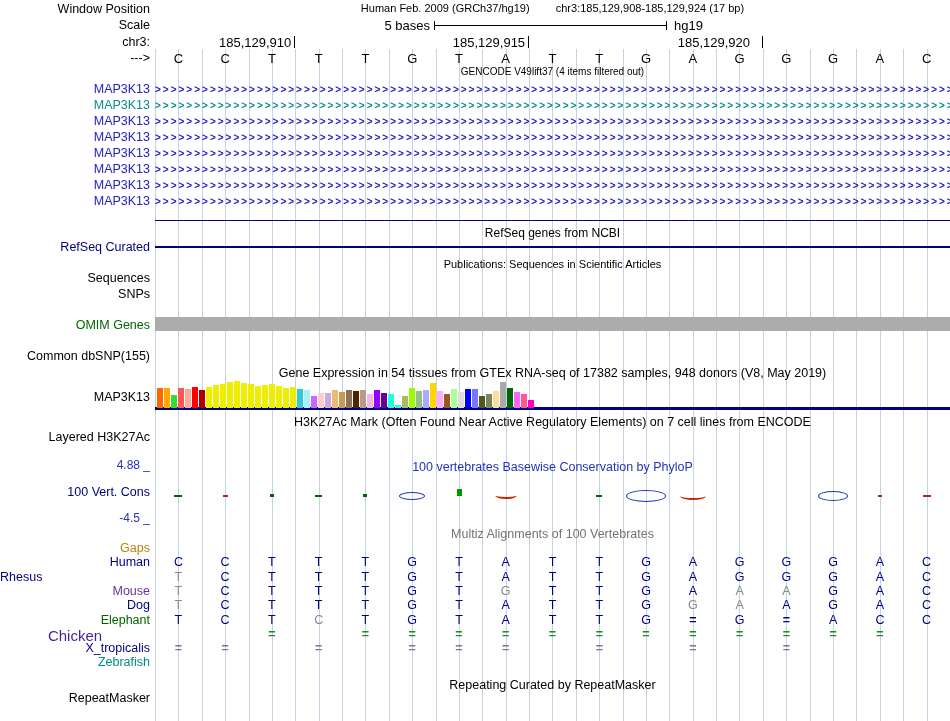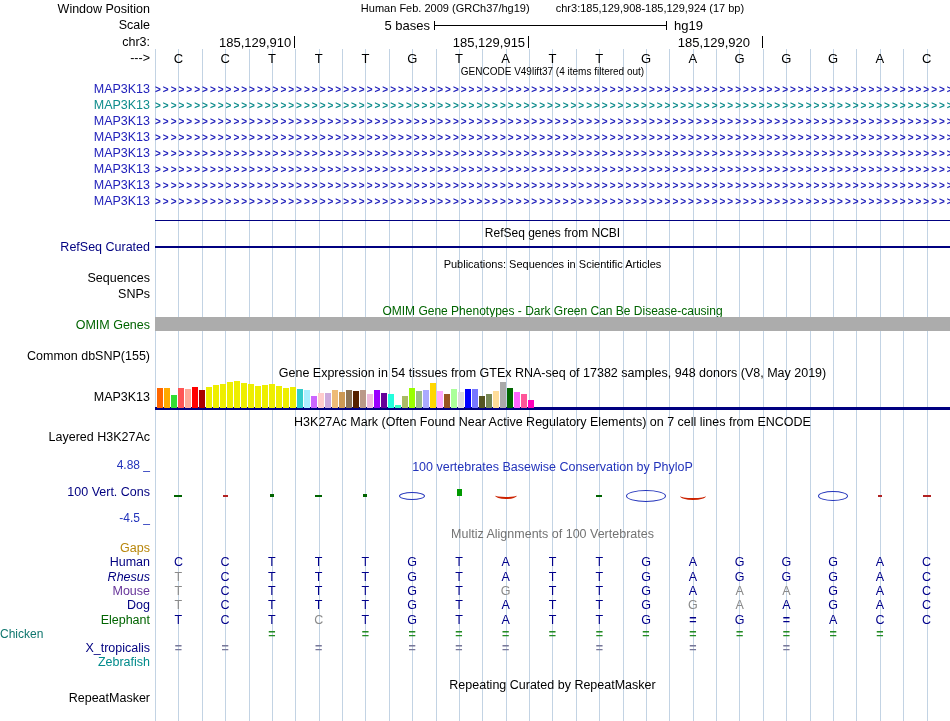--- a/index.html
+++ b/index.html
@@ -48,21 +48,20 @@
   <div class="hline" style="top:220px"></div>
 
   <div class="ctitle" style="top:226px;font-size:12px">RefSeq genes from NCBI</div>
   <div class="lbl" style="top:240px;color:#000080">RefSeq Curated</div>
   <div class="hline" style="top:246px;height:2px"></div>
 
   <div class="ctitle" style="top:258px;font-size:11px">Publications: Sequences in Scientific Articles</div>
   <div class="lbl" style="top:271px">Sequences</div>
   <div class="lbl" style="top:287px">SNPs</div>
 
-  <div class="ctitle" style="top:304px;font-size:12px;color:#006400">OMIM Gene Phenotypes - Dark Green Can Be Disease-causing</div>
   <div class="lbl" style="top:318px;color:#006400">OMIM Genes</div>
   <div style="position:absolute;left:155px;top:317px;width:795px;height:14px;background:#ACACAC"></div>
 
   <div class="lbl" style="top:349px">Common dbSNP(155)</div>
 
   <div class="ctitle" style="top:366px;font-size:12.5px">Gene Expression in 54 tissues from GTEx RNA-seq of 17382 samples, 948 donors (V8, May 2019)</div>
   <div class="lbl" style="top:390px">MAP3K13</div>
   <div style="position:absolute;left:155px;top:407px;width:795px;height:3px;background:#000080"></div>
 
   <div class="ctitle" style="top:415px;font-size:12.5px">H3K27Ac Mark (Often Found Near Active Regulatory Elements) on 7 cell lines from ENCODE</div>
@@ -197,21 +196,21 @@
     <div style="position: absolute; left: 496.7px; top: 555.3px; width: 18px; text-align: center; color: rgb(0, 0, 139); font-size: 12.5px; font-weight: normal;">A</div>
     <div style="position: absolute; left: 543.5px; top: 555.3px; width: 18px; text-align: center; color: rgb(0, 0, 139); font-size: 12.5px; font-weight: normal;">T</div>
     <div style="position: absolute; left: 590.3px; top: 555.3px; width: 18px; text-align: center; color: rgb(0, 0, 139); font-size: 12.5px; font-weight: normal;">T</div>
     <div style="position: absolute; left: 637px; top: 555.3px; width: 18px; text-align: center; color: rgb(0, 0, 139); font-size: 12.5px; font-weight: normal;">G</div>
     <div style="position: absolute; left: 683.8px; top: 555.3px; width: 18px; text-align: center; color: rgb(0, 0, 139); font-size: 12.5px; font-weight: normal;">A</div>
     <div style="position: absolute; left: 730.6px; top: 555.3px; width: 18px; text-align: center; color: rgb(0, 0, 139); font-size: 12.5px; font-weight: normal;">G</div>
     <div style="position: absolute; left: 777.3px; top: 555.3px; width: 18px; text-align: center; color: rgb(0, 0, 139); font-size: 12.5px; font-weight: normal;">G</div>
     <div style="position: absolute; left: 824.1px; top: 555.3px; width: 18px; text-align: center; color: rgb(0, 0, 139); font-size: 12.5px; font-weight: normal;">G</div>
     <div style="position: absolute; left: 870.9px; top: 555.3px; width: 18px; text-align: center; color: rgb(0, 0, 139); font-size: 12.5px; font-weight: normal;">A</div>
     <div style="position: absolute; left: 917.6px; top: 555.3px; width: 18px; text-align: center; color: rgb(0, 0, 139); font-size: 12.5px; font-weight: normal;">C</div>
-    <div style="position: absolute; left: 0px; top: 569.6px; width: 150px; text-align: right; color: rgb(0, 0, 128); font-size: 12.5px; font-style: italic;">Rhesus</div>
+    <div style="position: absolute; left: 0px; top: 569.6px; width: 150px; text-align: left; color: rgb(0, 0, 128); font-size: 12.5px;">Rhesus</div>
     <div style="position: absolute; left: 169.4px; top: 569.6px; width: 18px; text-align: center; color: rgb(138, 138, 138); font-size: 12.5px; font-weight: normal;">T</div>
     <div style="position: absolute; left: 216.1px; top: 569.6px; width: 18px; text-align: center; color: rgb(0, 0, 139); font-size: 12.5px; font-weight: normal;">C</div>
     <div style="position: absolute; left: 262.9px; top: 569.6px; width: 18px; text-align: center; color: rgb(0, 0, 139); font-size: 12.5px; font-weight: normal;">T</div>
     <div style="position: absolute; left: 309.7px; top: 569.6px; width: 18px; text-align: center; color: rgb(0, 0, 139); font-size: 12.5px; font-weight: normal;">T</div>
     <div style="position: absolute; left: 356.4px; top: 569.6px; width: 18px; text-align: center; color: rgb(0, 0, 139); font-size: 12.5px; font-weight: normal;">T</div>
     <div style="position: absolute; left: 403.2px; top: 569.6px; width: 18px; text-align: center; color: rgb(0, 0, 139); font-size: 12.5px; font-weight: normal;">G</div>
     <div style="position: absolute; left: 450px; top: 569.6px; width: 18px; text-align: center; color: rgb(0, 0, 139); font-size: 12.5px; font-weight: normal;">T</div>
     <div style="position: absolute; left: 496.7px; top: 569.6px; width: 18px; text-align: center; color: rgb(0, 0, 139); font-size: 12.5px; font-weight: normal;">A</div>
     <div style="position: absolute; left: 543.5px; top: 569.6px; width: 18px; text-align: center; color: rgb(0, 0, 139); font-size: 12.5px; font-weight: normal;">T</div>
     <div style="position: absolute; left: 590.3px; top: 569.6px; width: 18px; text-align: center; color: rgb(0, 0, 139); font-size: 12.5px; font-weight: normal;">T</div>
@@ -269,21 +268,21 @@
     <div style="position: absolute; left: 496.7px; top: 612.5px; width: 18px; text-align: center; color: rgb(0, 0, 139); font-size: 12.5px; font-weight: normal;">A</div>
     <div style="position: absolute; left: 543.5px; top: 612.5px; width: 18px; text-align: center; color: rgb(0, 0, 139); font-size: 12.5px; font-weight: normal;">T</div>
     <div style="position: absolute; left: 590.3px; top: 612.5px; width: 18px; text-align: center; color: rgb(0, 0, 139); font-size: 12.5px; font-weight: normal;">T</div>
     <div style="position: absolute; left: 637px; top: 612.5px; width: 18px; text-align: center; color: rgb(0, 0, 139); font-size: 12.5px; font-weight: normal;">G</div>
     <div style="position: absolute; left: 683.8px; top: 612.5px; width: 18px; text-align: center; color: rgb(0, 0, 139); font-size: 12.5px; font-weight: bold;">=</div>
     <div style="position: absolute; left: 730.6px; top: 612.5px; width: 18px; text-align: center; color: rgb(0, 0, 139); font-size: 12.5px; font-weight: normal;">G</div>
     <div style="position: absolute; left: 777.3px; top: 612.5px; width: 18px; text-align: center; color: rgb(0, 0, 139); font-size: 12.5px; font-weight: bold;">=</div>
     <div style="position: absolute; left: 824.1px; top: 612.5px; width: 18px; text-align: center; color: rgb(0, 0, 139); font-size: 12.5px; font-weight: normal;">A</div>
     <div style="position: absolute; left: 870.9px; top: 612.5px; width: 18px; text-align: center; color: rgb(0, 0, 139); font-size: 12.5px; font-weight: normal;">C</div>
     <div style="position: absolute; left: 917.6px; top: 612.5px; width: 18px; text-align: center; color: rgb(0, 0, 139); font-size: 12.5px; font-weight: normal;">C</div>
-    <div style="position: absolute; left: 0px; top: 626.8px; width: 150px; text-align: left; color: #0f766e; font-size: 12px;">Chicken</div>
+    <div style="position: absolute; left: 0px; top: 626.8px; width: 150px; text-align: center; color: #4c1d95; font-size: 15px;">Chicken</div>
     <div style="position: absolute; left: 262.9px; top: 626.8px; width: 18px; text-align: center; color: rgb(34, 139, 34); font-size: 12.5px; font-weight: bold;">=</div>
     <div style="position: absolute; left: 356.4px; top: 626.8px; width: 18px; text-align: center; color: rgb(34, 139, 34); font-size: 12.5px; font-weight: bold;">=</div>
     <div style="position: absolute; left: 403.2px; top: 626.8px; width: 18px; text-align: center; color: rgb(34, 139, 34); font-size: 12.5px; font-weight: bold;">=</div>
     <div style="position: absolute; left: 450px; top: 626.8px; width: 18px; text-align: center; color: rgb(34, 139, 34); font-size: 12.5px; font-weight: bold;">=</div>
     <div style="position: absolute; left: 496.7px; top: 626.8px; width: 18px; text-align: center; color: rgb(34, 139, 34); font-size: 12.5px; font-weight: bold;">=</div>
     <div style="position: absolute; left: 543.5px; top: 626.8px; width: 18px; text-align: center; color: rgb(34, 139, 34); font-size: 12.5px; font-weight: bold;">=</div>
     <div style="position: absolute; left: 590.3px; top: 626.8px; width: 18px; text-align: center; color: rgb(34, 139, 34); font-size: 12.5px; font-weight: bold;">=</div>
     <div style="position: absolute; left: 637px; top: 626.8px; width: 18px; text-align: center; color: rgb(34, 139, 34); font-size: 12.5px; font-weight: bold;">=</div>
     <div style="position: absolute; left: 683.8px; top: 626.8px; width: 18px; text-align: center; color: rgb(34, 139, 34); font-size: 12.5px; font-weight: bold;">=</div>
     <div style="position: absolute; left: 730.6px; top: 626.8px; width: 18px; text-align: center; color: rgb(34, 139, 34); font-size: 12.5px; font-weight: bold;">=</div>

